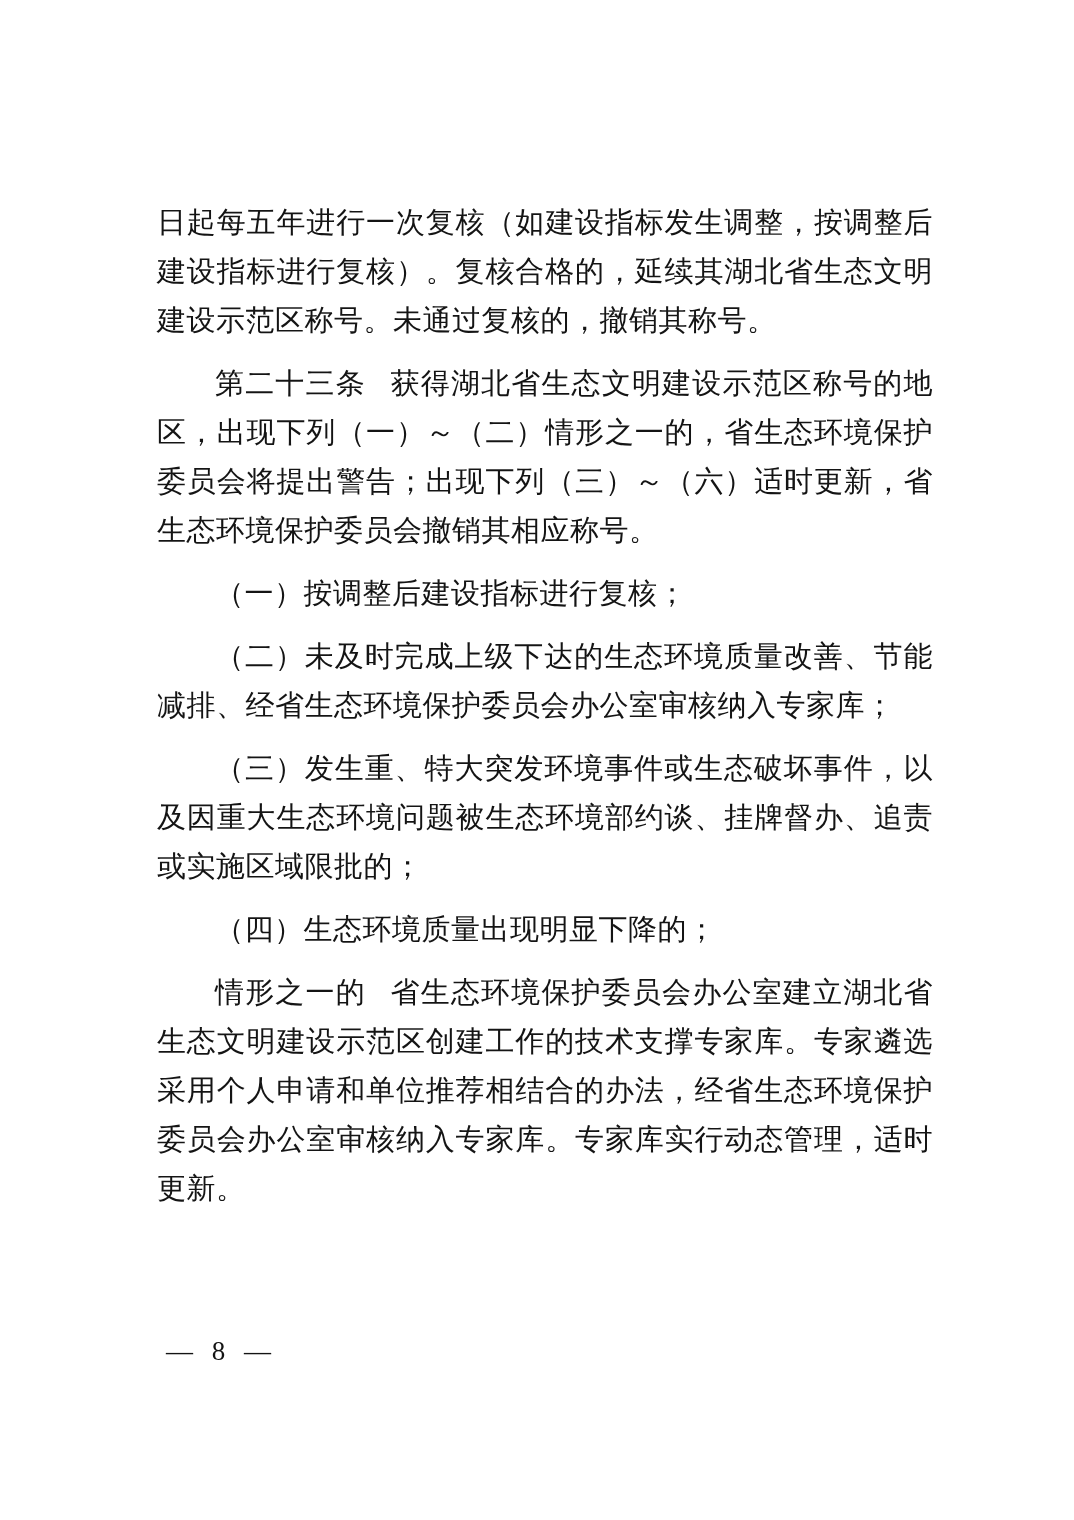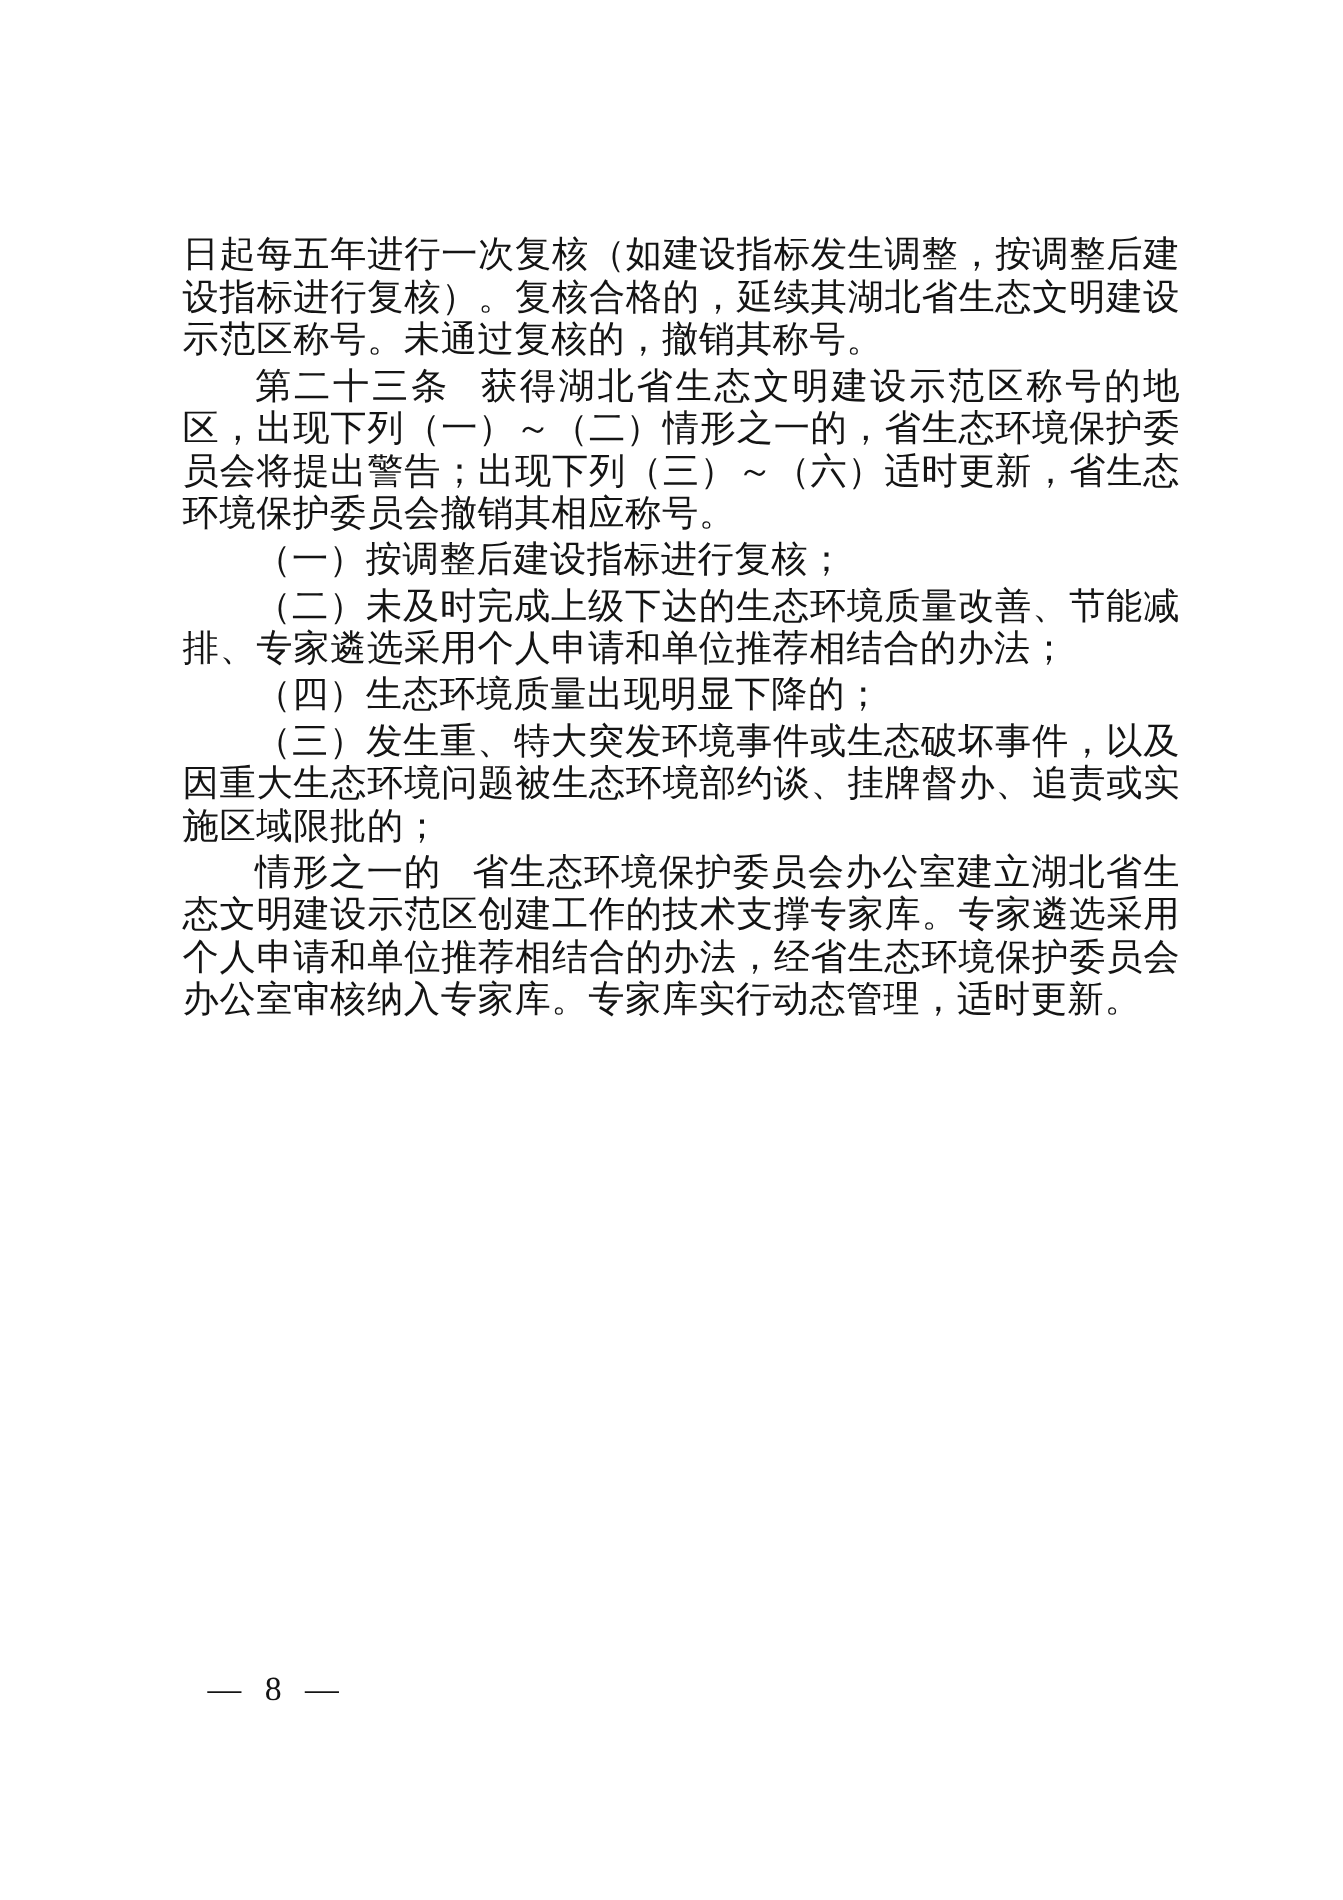--- a/index.html
+++ b/index.html
@@ -16,23 +16,23 @@
     font-family: "Liberation Serif", "DejaVu Serif", serif;
     color: #141414;
   }
   .content {
     position: absolute;
     top: 184px;
     left: 143px;
     width: 804px;
   }
   .content p.para {
-    margin: 3px;
+    margin: 14px;
     font-size: 29px;
-    line-height: 34px;
+    line-height: 49px;
     text-align: justify;
     text-justify: inter-character;
     letter-spacing: 0.5px;
   }
   .content p.para.indent {
     text-indent: 2em;
   }
   .lead {
     font-weight: 400;
     font-family: "Liberation Sans", "DejaVu Sans", sans-serif;
@@ -48,21 +48,21 @@
   }
 </style>
 </head>
 <body>
 
 <div class="page">
   <main class="content" id="paragraph-container">
       <p class="para"><span>日起每五年进行一次复核（如建设指标发生调整，按调整后建设指标进行复核）。复核合格的，延续其湖北省生态文明建设示范区称号。未通过复核的，撤销其称号。</span></p>
       <p class="para indent"><span class="lead">第二十三条</span><span>获得湖北省生态文明建设示范区称号的地区，出现下列（一）～（二）情形之一的，省生态环境保护委员会将提出警告；出现下列（三）～（六）适时更新，省生态环境保护委员会撤销其相应称号。</span></p>
       <p class="para indent"><span>（一）按调整后建设指标进行复核；</span></p>
-      <p class="para indent"><span>（二）未及时完成上级下达的生态环境质量改善、节能减排、专家遴选采用个人申请和单位推荐相结合的办法；</span></p>
+      <p class="para indent"><span>（二）未及时完成上级下达的生态环境质量改善、节能减排、经省生态环境保护委员会办公室审核纳入专家库；</span></p>
+      <p class="para indent"><span>（三）发生重、特大突发环境事件或生态破坏事件，以及因重大生态环境问题被生态环境部约谈、挂牌督办、追责或实施区域限批的；</span></p>
       <p class="para indent"><span>（四）生态环境质量出现明显下降的；</span></p>
-      <p class="para indent"><span>（三）发生重、特大突发环境事件或生态破坏事件，以及因重大生态环境问题被生态环境部约谈、挂牌督办、追责或实施区域限批的；</span></p>
       <p class="para indent"><span class="lead">情形之一的</span><span>省生态环境保护委员会办公室建立湖北省生态文明建设示范区创建工作的技术支撑专家库。专家遴选采用个人申请和单位推荐相结合的办法，经省生态环境保护委员会办公室审核纳入专家库。专家库实行动态管理，适时更新。</span></p>
     </main>
   <footer class="page-footer">
     <span>— 8 —</span>
   </footer>
 </div>
 
 </body></html>

